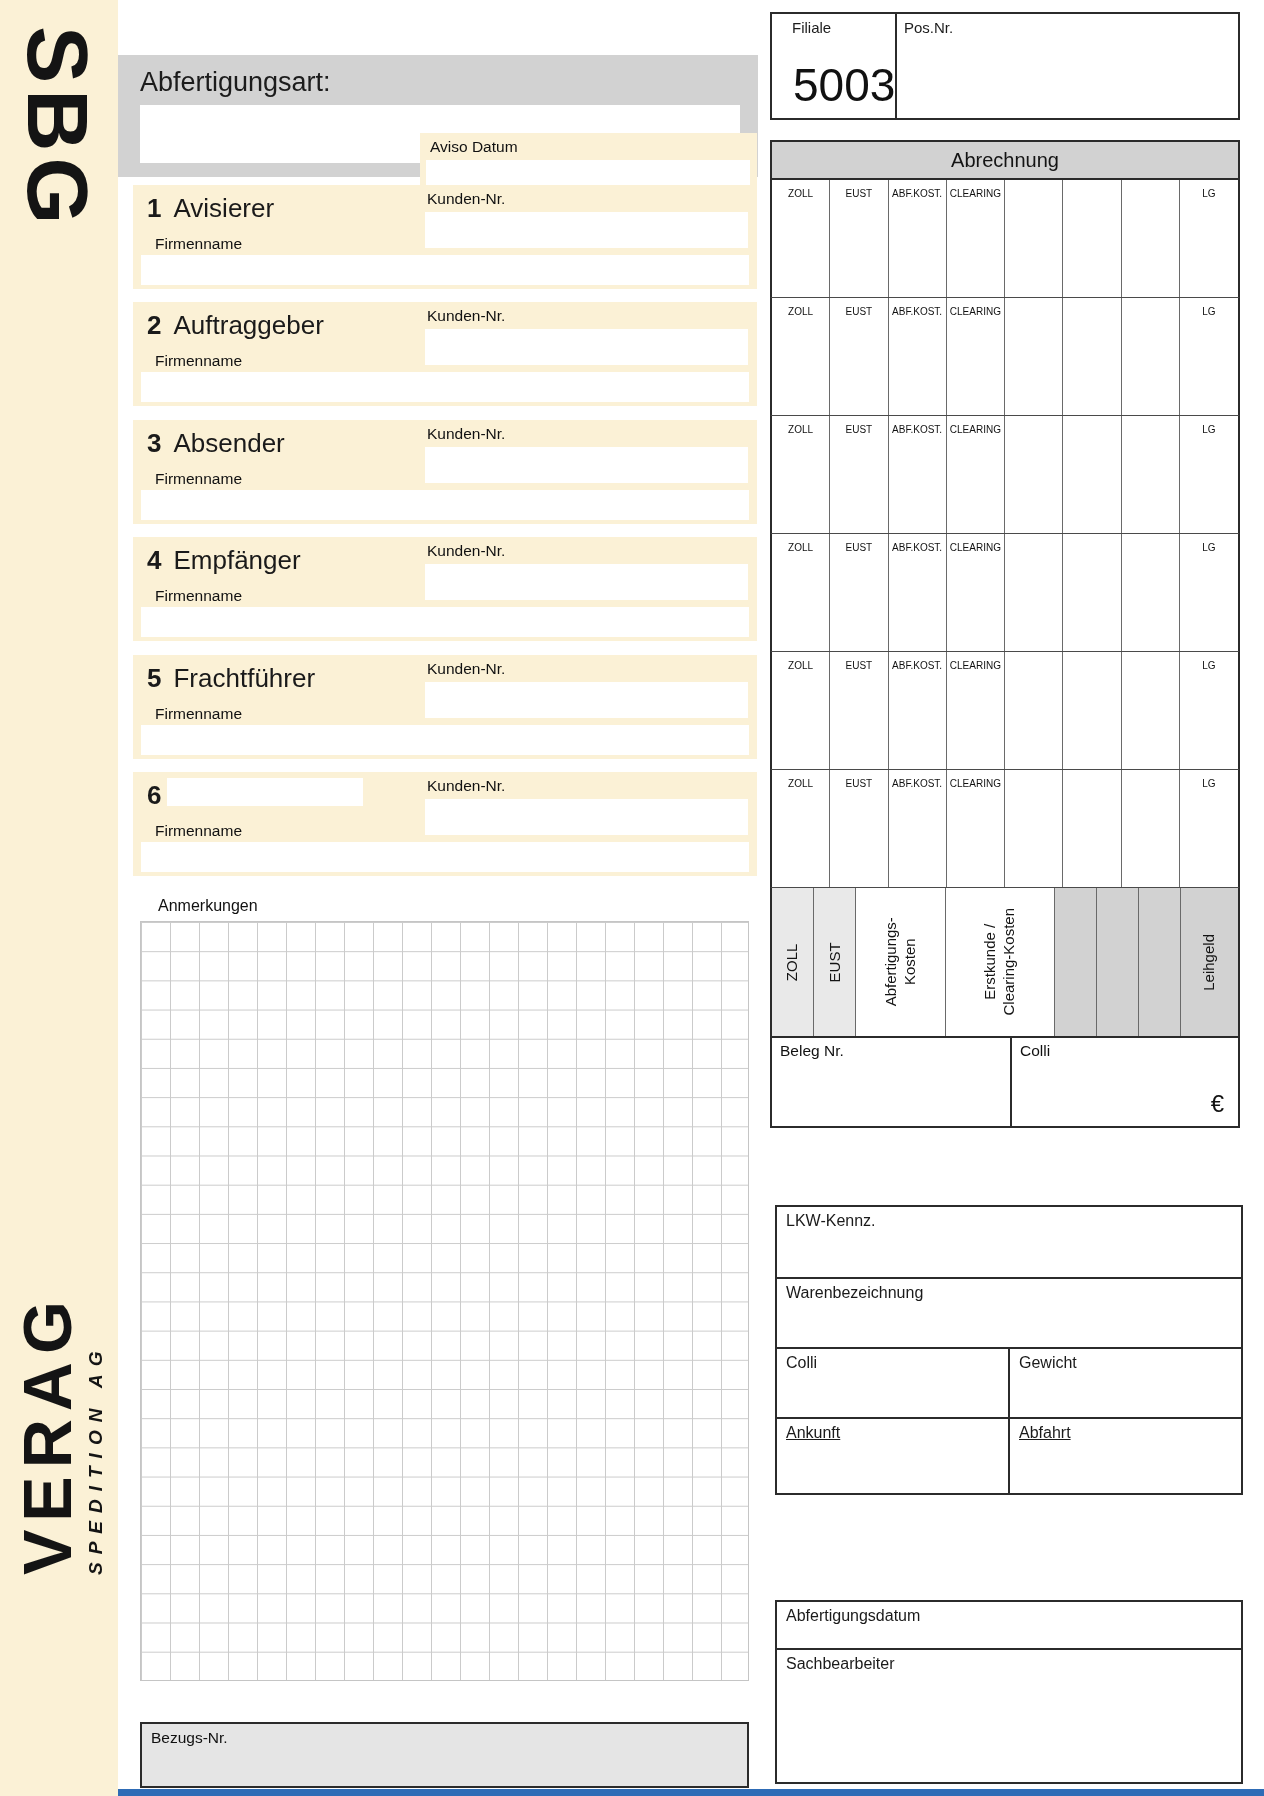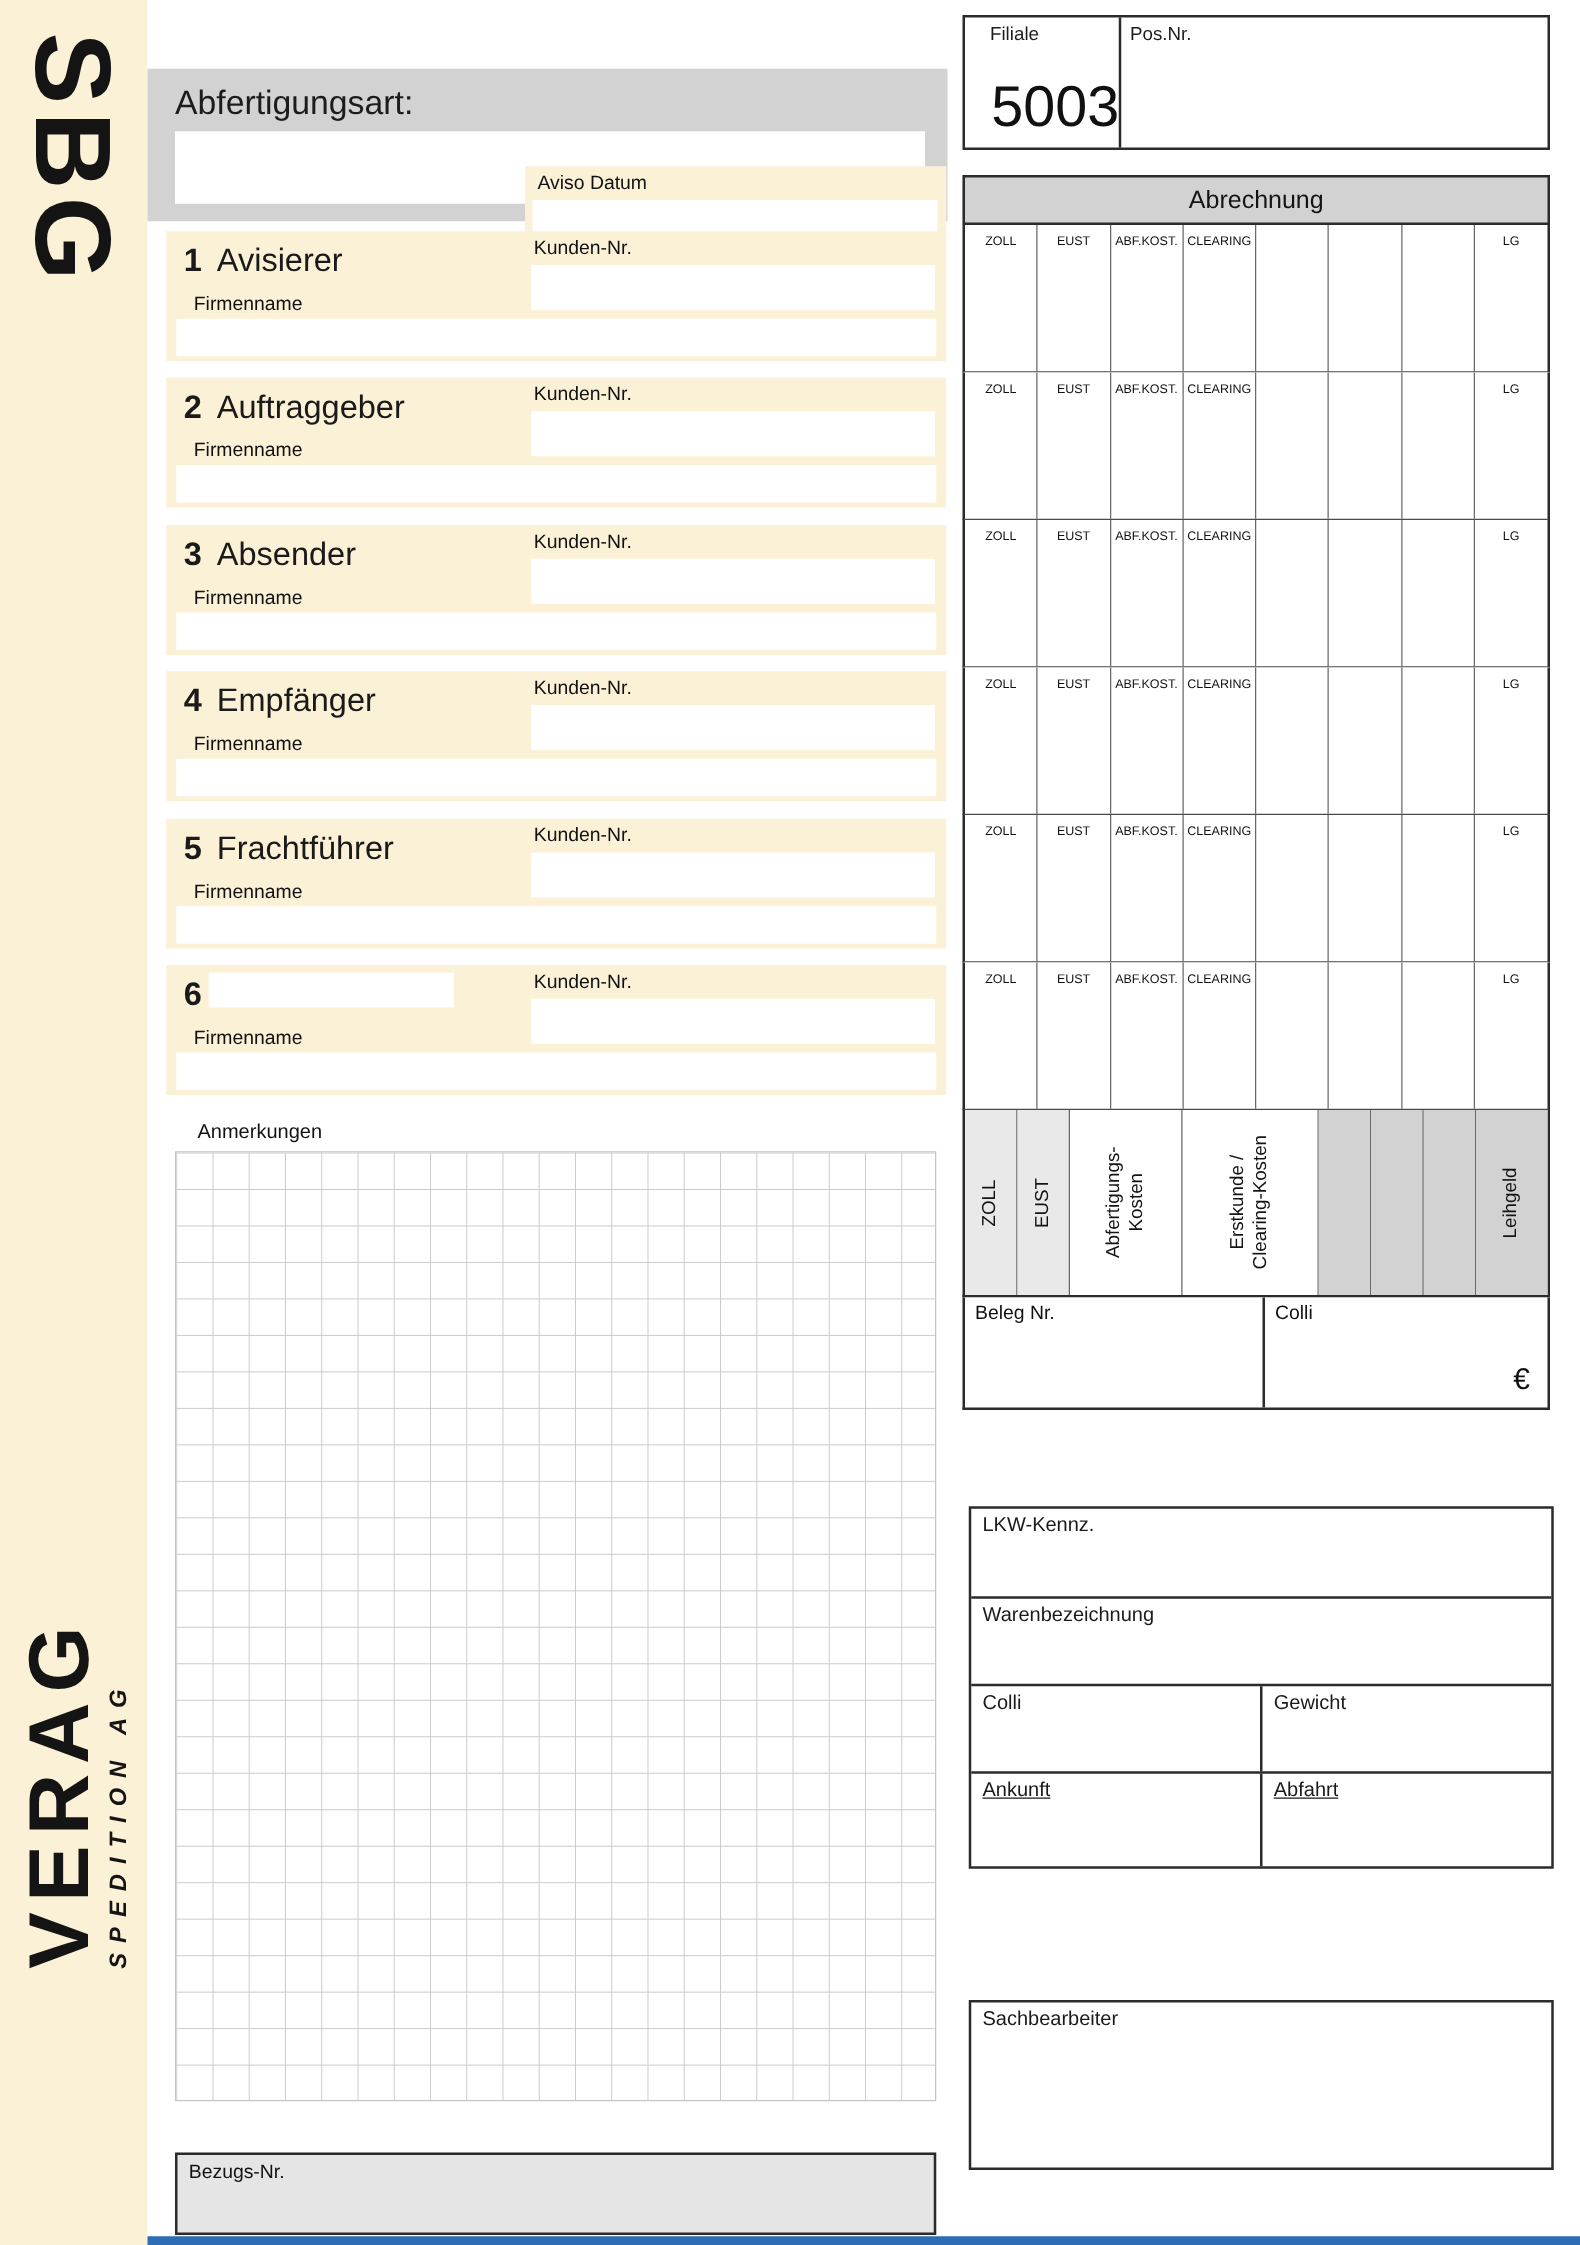--- a/index.html
+++ b/index.html
@@ -330,18 +330,21 @@
       <div><span>Colli</span></div>
       <div><span>Gewicht</span></div>
     </div>
     <div class="ship-row split r-ank">
       <div><span>Ankunft</span></div>
       <div><span>Abfahrt</span></div>
     </div>
   </div>
 
   <div class="proc-box">
+    <div class="proc-row1">
+      <span>Abfertigungsdatum</span>
+    </div>
     <div class="proc-row2">
       <span>Sachbearbeiter</span>
     </div>
   </div>
 
 </div>
 
 </body></html>

